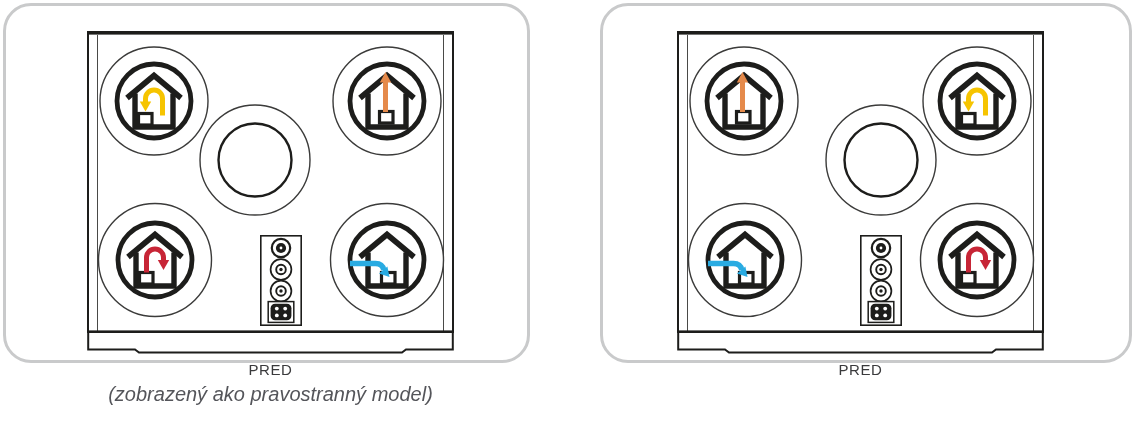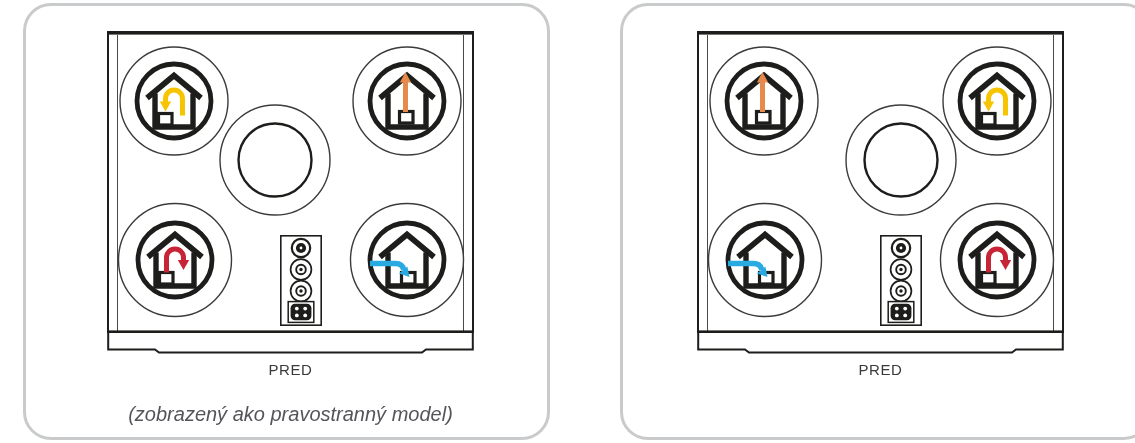--- a/index.html
+++ b/index.html
@@ -2,33 +2,33 @@
 <html><head>
 <meta charset="utf-8">
 <style>
   html,body{margin:0;padding:0;}
   body{
     width:1135px;height:443px;position:relative;background:#ffffff;
     font-family:"Liberation Sans",sans-serif;
   }
   .card{
     position:absolute;top:3px;box-sizing:border-box;background:#fff;
-    border:3.5px solid #c9cacb;border-radius:28px;height:437px;margin-left:20px;
+    border:3.5px solid #c9cacb;border-radius:28px;height:360px;
   }
   #card-1{left:3px;width:527px;}
   #card-2{left:600px;width:532px;}
   .cooktop{position:absolute;top:25px;display:block;}
   #card-1 .cooktop,#card-1 .pred,#card-1 .caption{left:81px;}
   #card-2 .cooktop,#card-2 .pred,#card-2 .caption{left:74px;}
   .pred{
     position:absolute;top:355px;width:367px;text-align:center;
     font-size:15px;letter-spacing:.6px;color:#3a3a3c;
   }
   .caption{
-    position:absolute;top:397px;width:367px;text-align:center;
+    position:absolute;top:377px;width:367px;text-align:center;
     font-style:italic;font-size:20px;color:#54555a;
   }
   .defs-holder{position:absolute;width:0;height:0;overflow:hidden;}
 </style>
 </head>
 <body>
 
 <svg class="defs-holder" aria-hidden="true">
   <defs>
     <g id="house-base">

